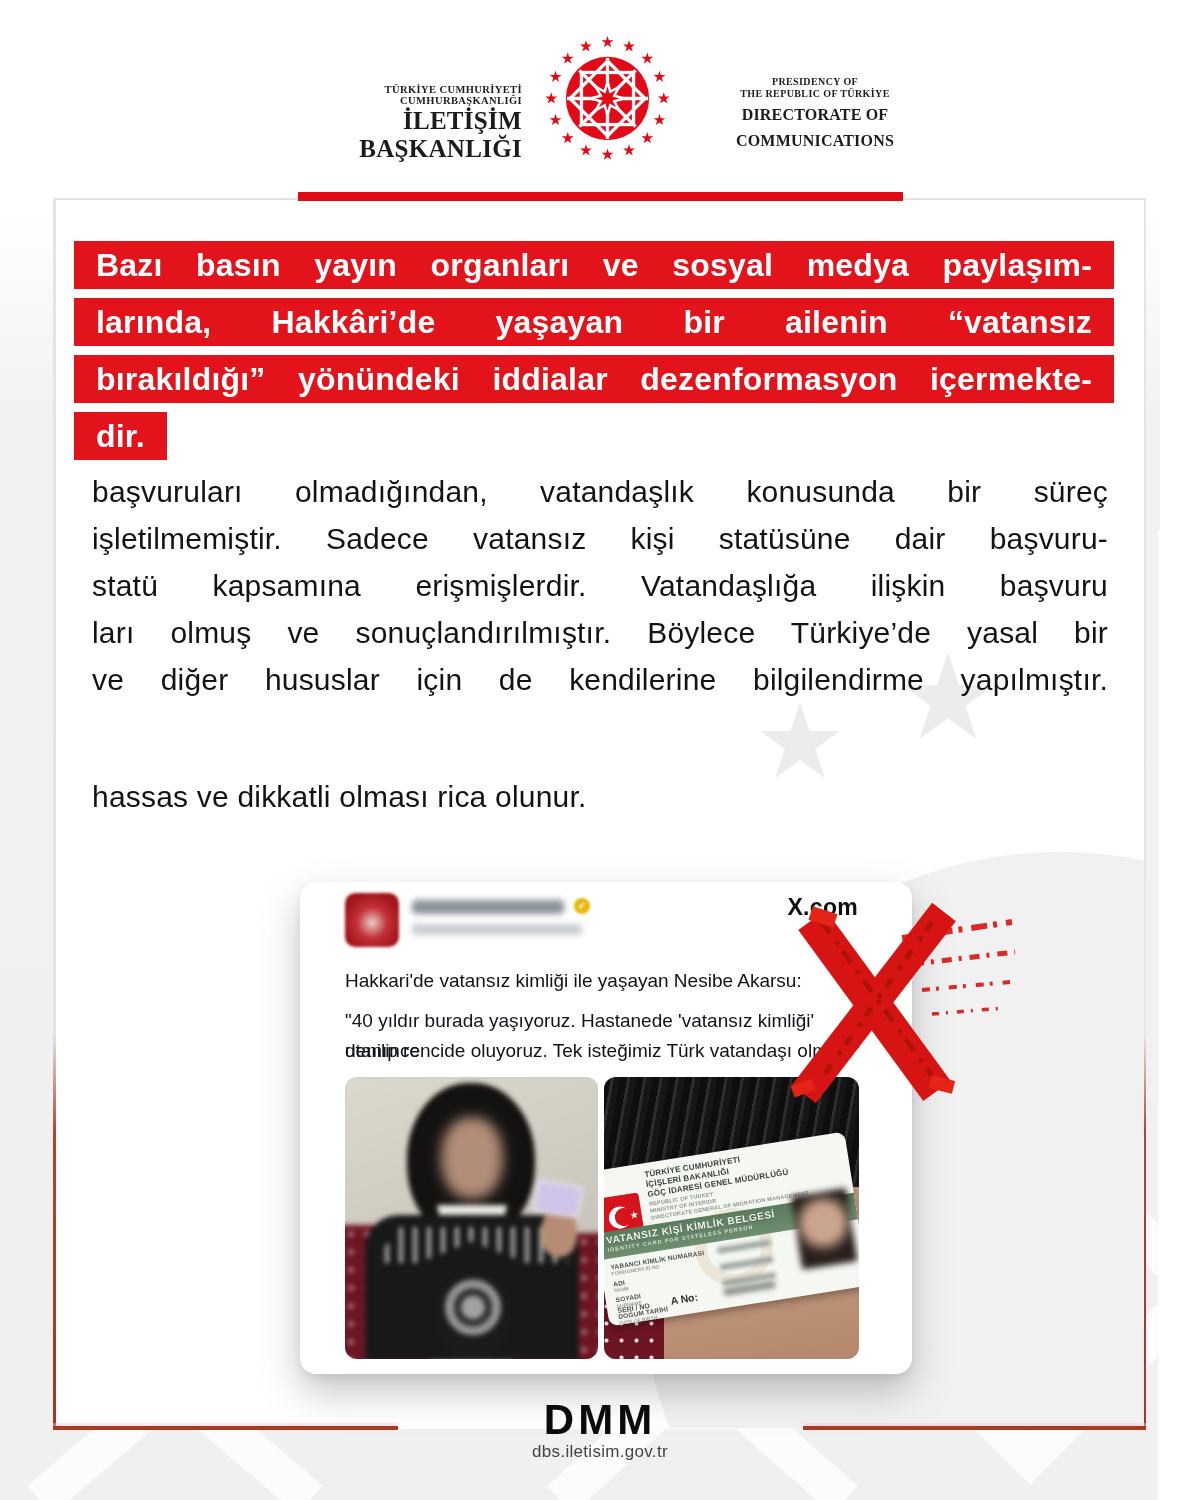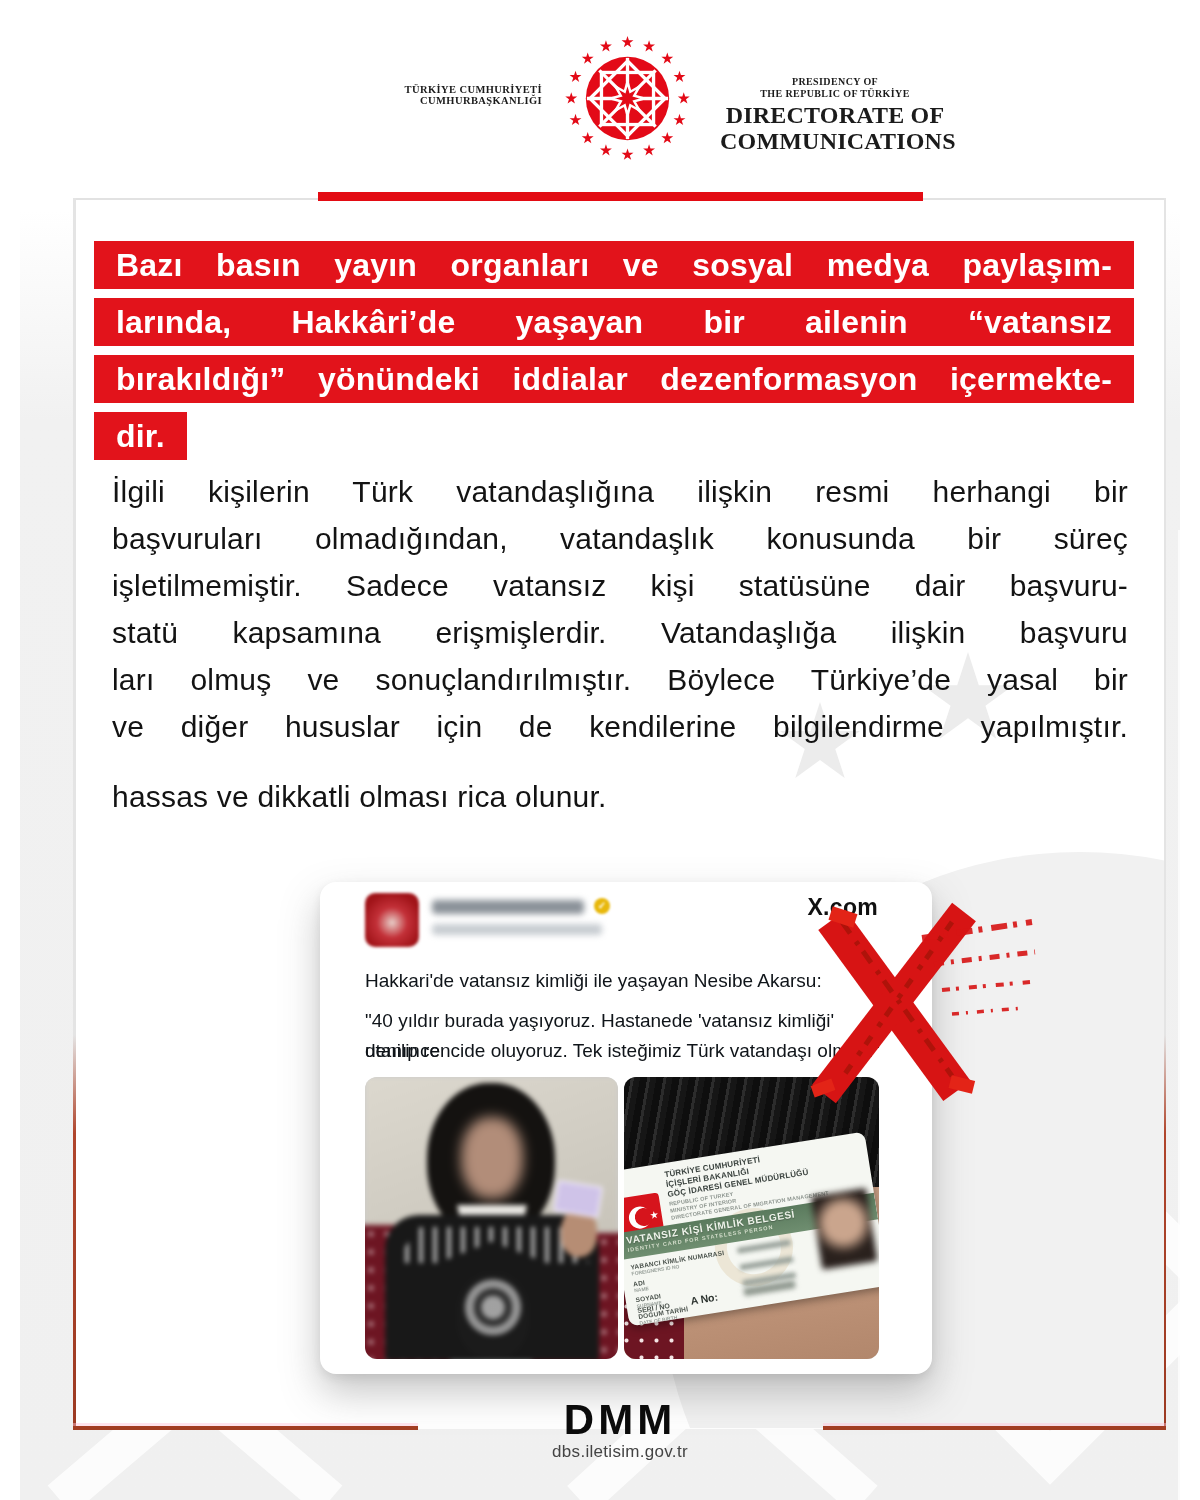--- a/index.html
+++ b/index.html
@@ -4,33 +4,33 @@
 <style>
   :root{
     --accent-red:#e2131b; --tab-red:#e30b13; --border-sienna:#a23d22;
     --page-bg:#f0f0f0; --text-black:#131313; --tweet-text:#0f1419;
     --gold-badge:#e8b80c; --id-green:#5e7f61; --flag-red:#d6141c;
   }
   *{margin:0;padding:0;box-sizing:border-box;}
   html,body{width:1200px;}
   body{font-family:"Liberation Sans",sans-serif;}
   .page{position:relative;width:1160px;height:1500px;overflow:hidden;
-    background:linear-gradient(#ffffff 0px,#ffffff 210px,#f1f1f1 420px,var(--page-bg) 100%);margin-left:20px;}
+    background:linear-gradient(#ffffff 0px,#ffffff 210px,#f1f1f1 420px,var(--page-bg) 100%);}
   .bg-svg{position:absolute;left:0;top:0;z-index:0;}
 
   
   .hdr-left{position:absolute;top:84px;left:300px;width:222px;text-align:right;z-index:2;
     font-family:"Liberation Serif",serif;color:#1b1b1b;}
   .hdr-left .l1{font-size:10.5px;font-weight:700;letter-spacing:.4px;}
   .hdr-left .l2{font-size:25px;font-weight:700;letter-spacing:.3px;margin-top:1px;}
   .emblem{position:absolute;left:545px;top:36px;width:125px;height:125px;z-index:2;}
   .hdr-right{position:absolute;top:76px;left:700px;width:230px;text-align:center;z-index:2;
     font-family:"Liberation Serif",serif;color:#1b1b1b;}
   .hdr-right .s{font-size:10px;font-weight:700;letter-spacing:.4px;line-height:11.5px;}
-  .hdr-right .b{font-size:24px;font-weight:700;line-height:26px;letter-spacing:.2px;margin-top:3px;}
+  .hdr-right .b{font-size:16px;font-weight:700;line-height:26px;letter-spacing:.2px;margin-top:3px;}
 
   
   .card{position:absolute;left:53px;top:198px;width:1093px;height:1231px;background:#fff;
     border-top:2px solid #e2e2e2;z-index:1;}
   .card-border{position:absolute;top:198px;width:2.5px;height:1231px;z-index:3;
     background:linear-gradient(#e4e4e4 0%,#e4e4e4 68%,#b0452c 76%,#9c3a22 100%);}
   .cb-l{left:53px;} .cb-r{left:1143.5px;}
   .card-bottom-seg{position:absolute;top:1426px;height:3.5px;background:var(--border-sienna);z-index:3;
     box-shadow:0 -3px 0 rgba(255,192,216,.45);}
   .seg-l{left:53px;width:345px;} .seg-r{left:803px;width:343px;}
@@ -148,20 +148,21 @@
     <g stroke="#ffffff" stroke-width="38" fill="none" opacity="0.8">
       <path d="M1030 1122 L1198 1290 L1030 1458 L862 1290 Z"></path>
       <path d="M560 1500 L700 1372 L845 1500"></path>
       <path d="M40 1500 L175 1385 L310 1500"></path>
     </g>
     <rect x="1158" y="530" width="34" height="970" fill="#ffffff" opacity="0.7"></rect>
   </svg>
 
   <div class="hdr-left">
     <div class="l1">TÜRKİYE CUMHURİYETİ CUMHURBAŞKANLIĞI</div>
+    <div class="l2">İLETİŞİM BAŞKANLIĞI</div>
   </div>
 
   <svg class="emblem" viewBox="0 0 120 120">
     <g fill="#e30a17">
       <use href="#star5" transform="translate(60,6) scale(6)"></use>
       <use href="#star5" transform="translate(80.7,10.1) scale(6)"></use>
       <use href="#star5" transform="translate(98.2,21.8) scale(6)"></use>
       <use href="#star5" transform="translate(109.9,39.3) scale(6)"></use>
       <use href="#star5" transform="translate(114,60) scale(6)"></use>
       <use href="#star5" transform="translate(109.9,80.7) scale(6)"></use>
@@ -210,21 +211,20 @@
   <div class="card-bottom-seg seg-l"></div>
   <div class="card-bottom-seg seg-r"></div>
   <div class="top-tab"></div>
 
   <div class="hl" style="top:241px">Bazı basın yayın organları ve sosyal medya paylaşım-</div>
   <div class="hl" style="top:298px">larında, Hakkâri’de yaşayan bir ailenin “vatansız</div>
   <div class="hl" style="top:355px">bırakıldığı” yönündeki iddialar dezenformasyon içermekte-</div>
   <div class="hl hl-last" style="top:412px">dir.</div>
 
   <div class="para" style="top:468px">
-    <div class="jline">İlgili kişilerin Türk vatandaşlığına ilişkin resmi herhangi bir</div>
     <div class="jline">başvuruları olmadığından, vatandaşlık konusunda bir süreç</div>
     <div class="jline">işletilmemiştir. Sadece vatansız kişi statüsüne dair başvuru-</div>
     <div class="jline">statü kapsamına erişmişlerdir. Vatandaşlığa ilişkin başvuru</div>
     <div class="jline">ları olmuş ve sonuçlandırılmıştır. Böylece Türkiye’de yasal bir</div>
     <div class="jline">ve diğer hususlar için de kendilerine bilgilendirme yapılmıştır.</div>
   </div>
 
   <div class="para" style="top:773px">
     <div>hassas ve dikkatli olması rica olunur.</div>
   </div>

